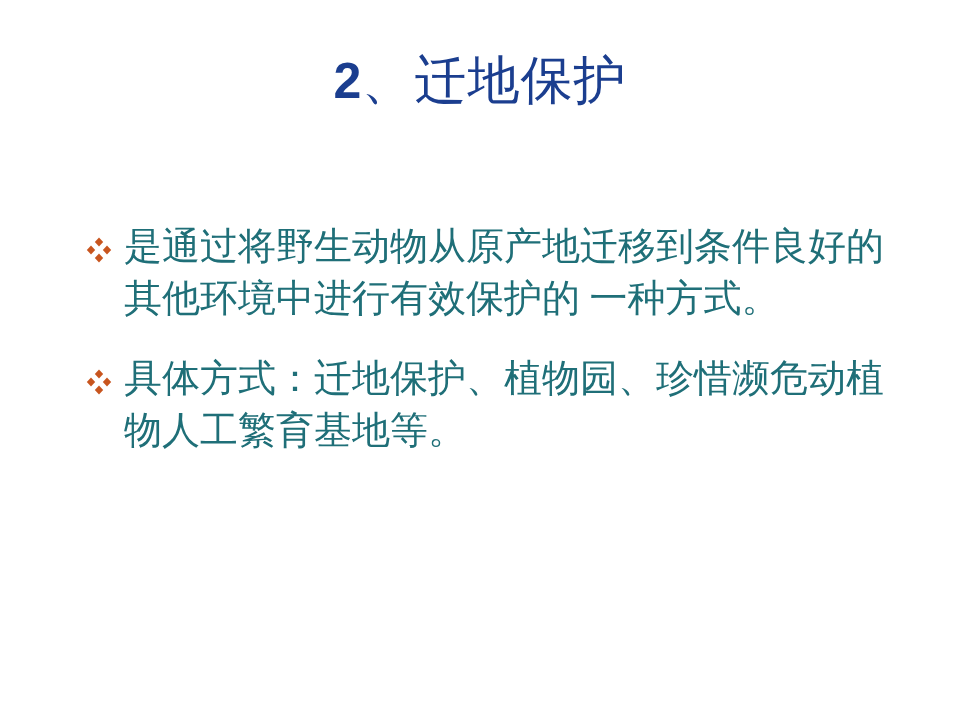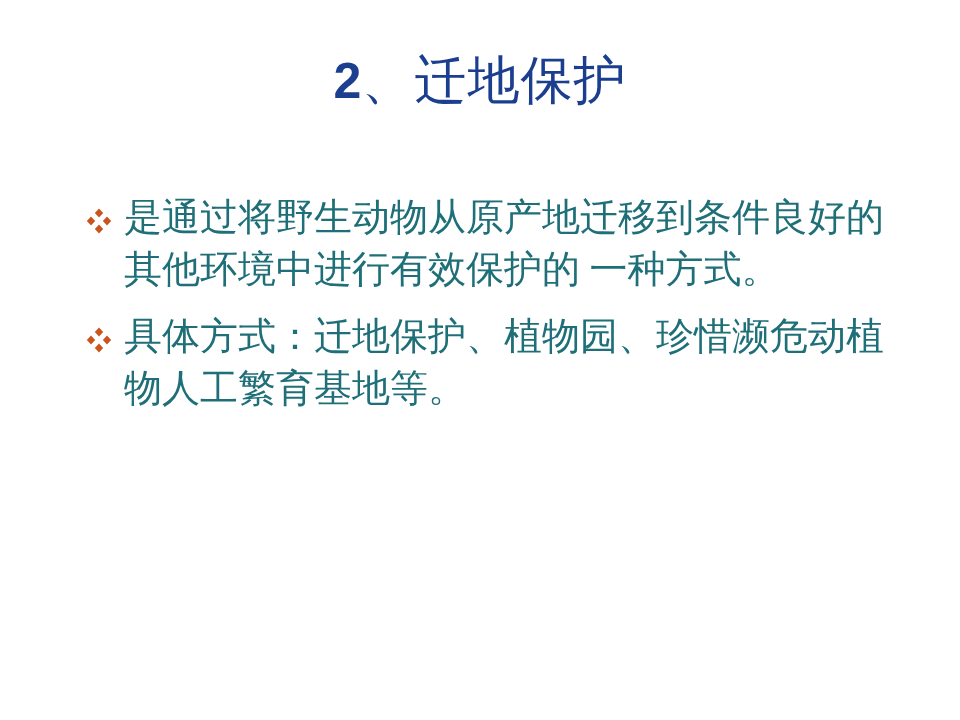--- a/index.html
+++ b/index.html
@@ -58,20 +58,21 @@
     position: relative;
     padding-left: 38px;
     margin-bottom: 16px;
     font-size: 38px;
     line-height: 1.36;
     color: #1F6F78;
     font-family: "Liberation Serif", "DejaVu Serif", serif;
     text-align: left;
     letter-spacing: 0px;
     word-break: break-all;
+    margin-top: 29px;
   }
   .bullet-item:last-child { margin-bottom: 0; }
 
   .bullet-marker {
     position: absolute;
     left: 0px;
     top: 16px;
     width: 26px;
     height: 26px;
     display: block;

